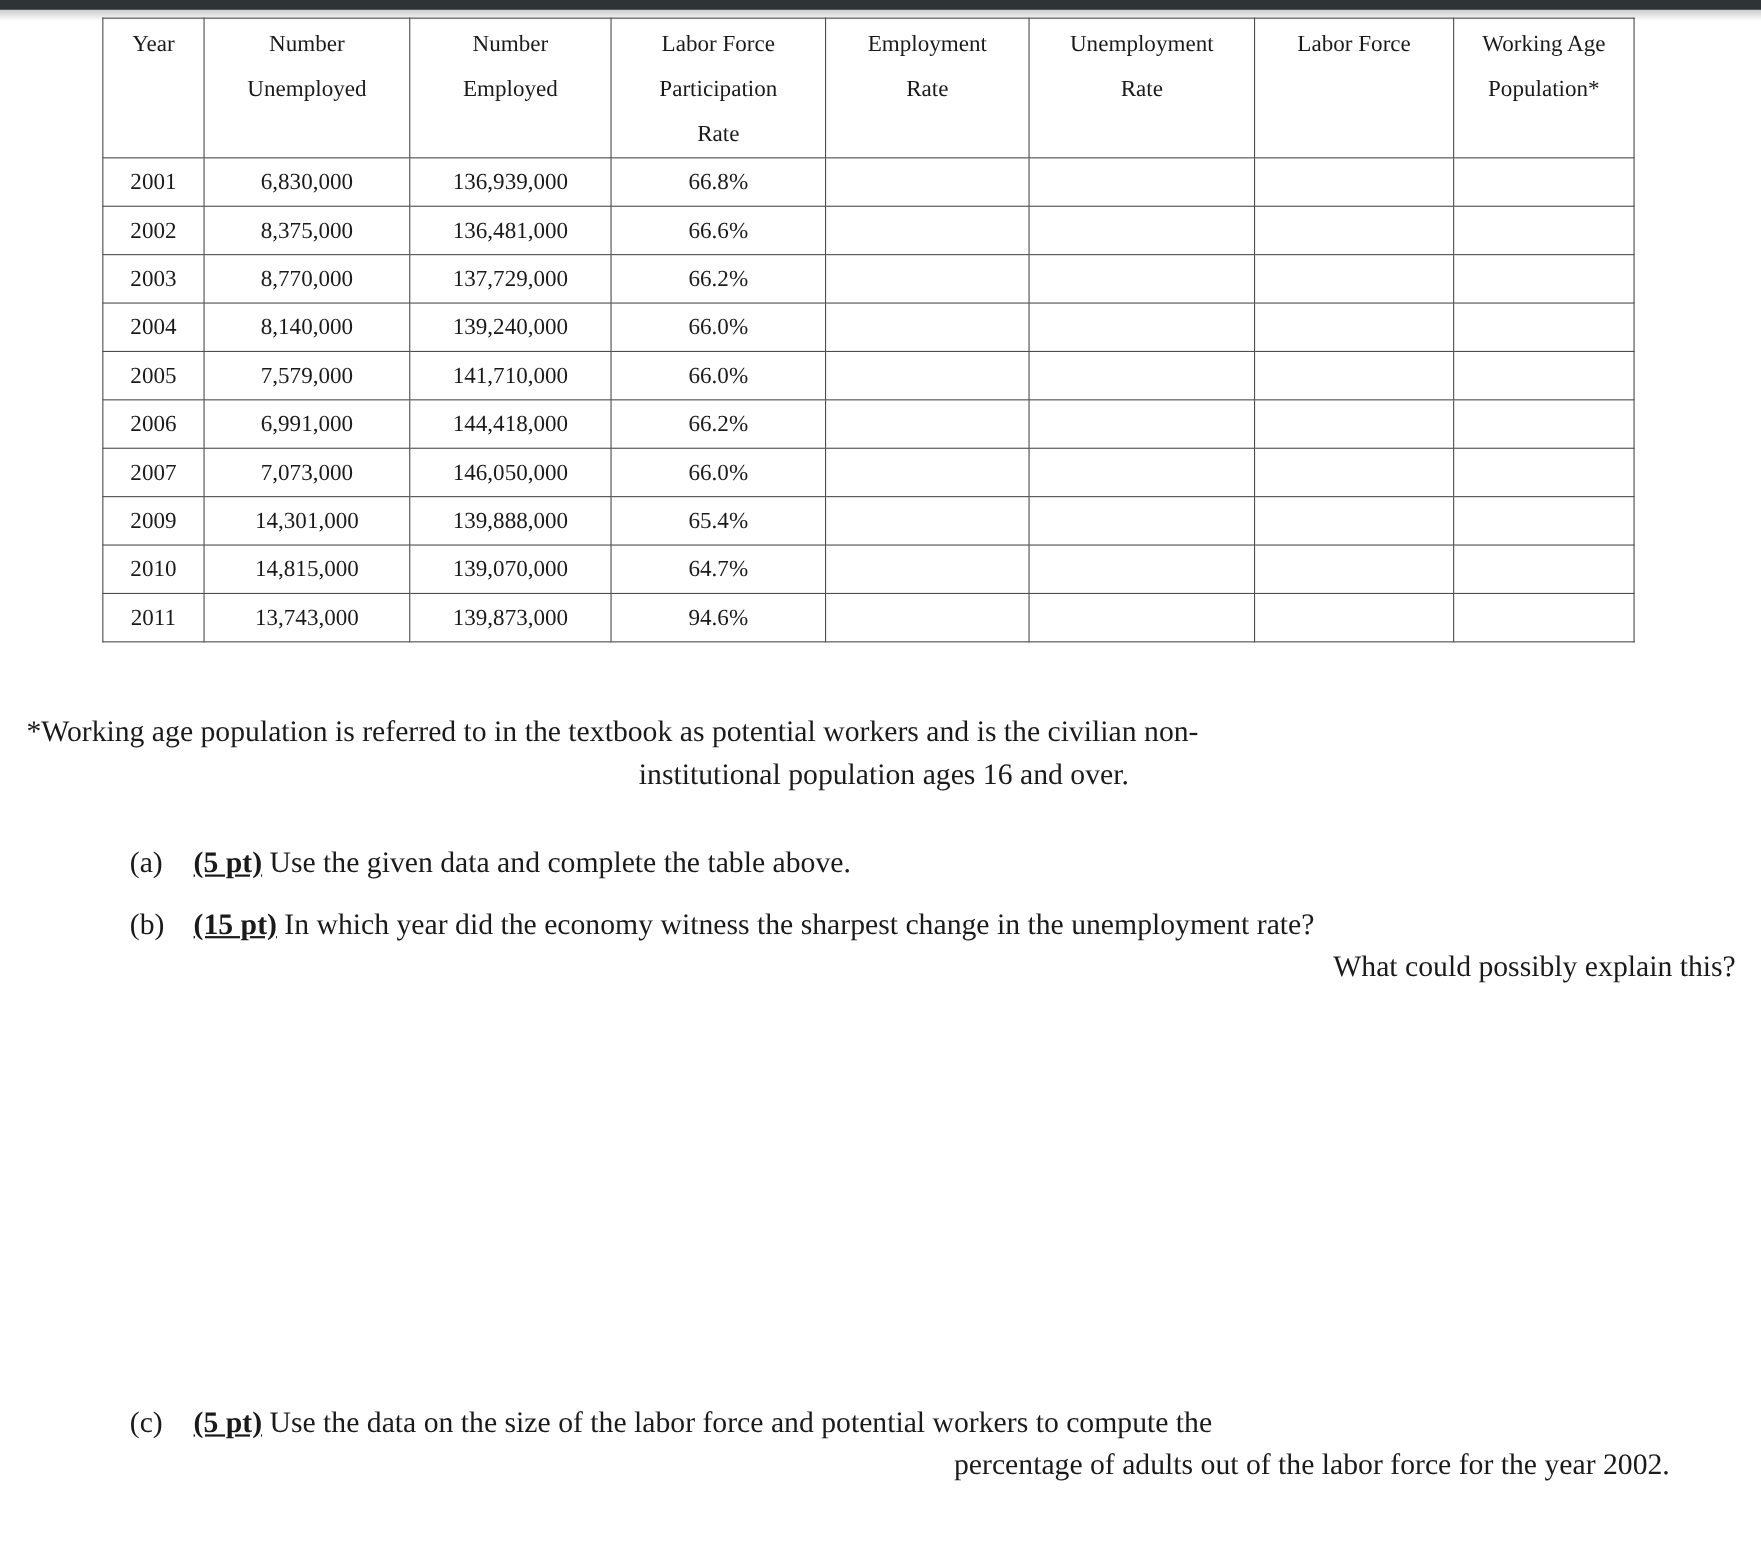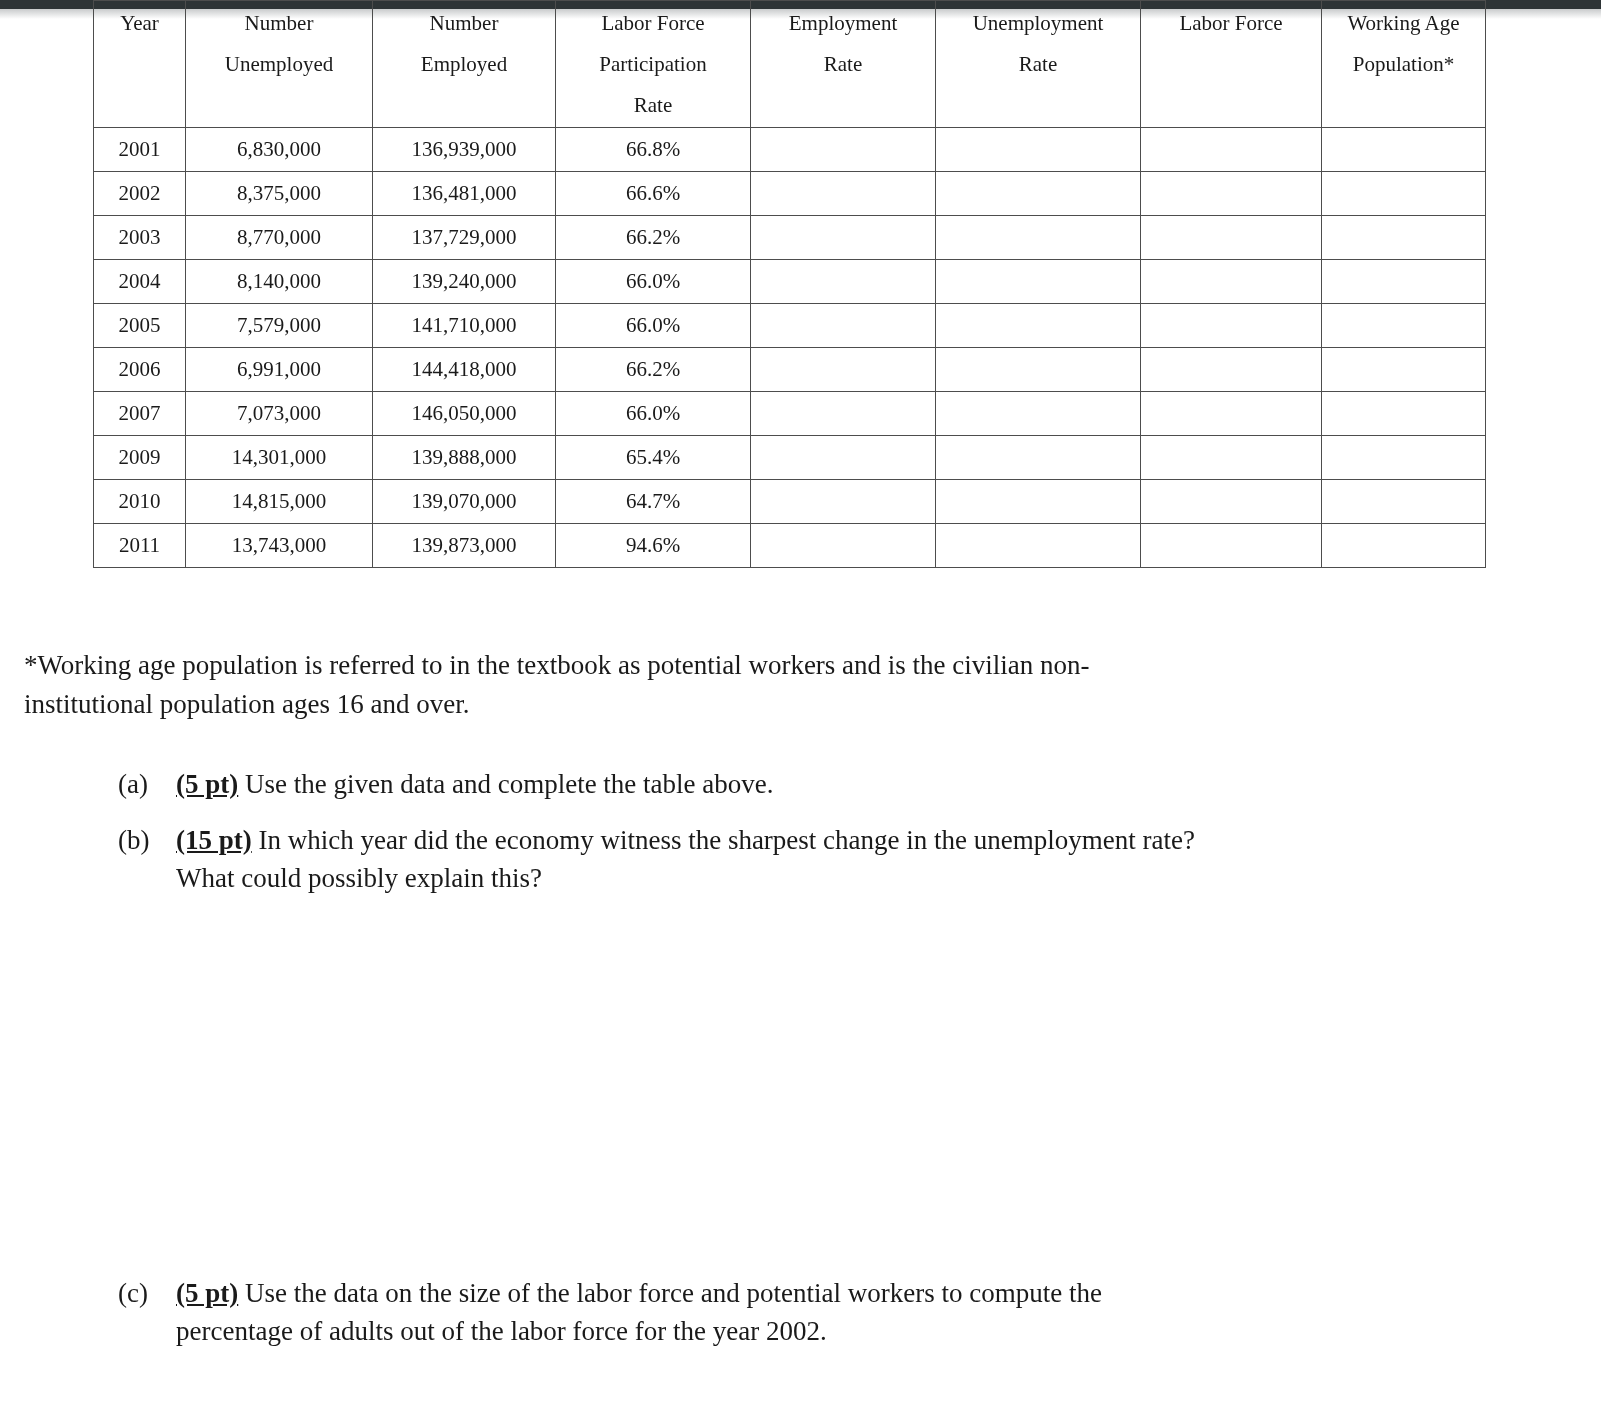--- a/index.html
+++ b/index.html
@@ -30,21 +30,21 @@
     top: 9px; left: 0;
     width: 1601px;
     height: 10px;
     background: linear-gradient(to bottom, #c9cbcc 0%, #ffffff 100%);
   }
 
   
   .table-wrap {
     position: absolute;
     left: 93px;
-    top: 0;
+    top: 16px;
     width: 1392px;
   }
   table.stats {
     border-collapse: collapse;
     table-layout: fixed;
     width: 1392px;
     font-size: 21px;
   }
   table.stats th,
   table.stats td {
@@ -81,21 +81,21 @@
     position: absolute;
     left: 24px;
     top: 618px;
     width: 1559px;
     font-size: 27px;
     line-height: 39px;
     text-align: justify;
     text-justify: inter-word;
     margin-top: 28px;
   }
-  .footnote .ln2 { display: block; text-align: left; }
+  .footnote .ln2 { display: block; text-align: center; }
 
   
   .questions {
     position: absolute;
     left: 118px;
     top: 765px;
     width: 1460px;
     font-size: 27px;
     line-height: 38px;
   }
@@ -108,21 +108,21 @@
     flex: 0 0 auto;
     width: 58px;
     text-align: left;
   }
   .q-body {
     flex: 1 1 auto;
     text-align: justify;
     text-justify: inter-word;
   }
   .q-body .pts { font-weight: bold; text-decoration: underline; }
-  .q-body .line2 { display: block; text-align: left; }
+  .q-body .line2 { display: block; text-align: right; }
 
   .q-item-c {
     position: absolute;
     left: 118px;
     top: 1274px;
     width: 1400px;
     font-size: 27px;
     line-height: 38px;
     display: flex;
     align-items: flex-start;

